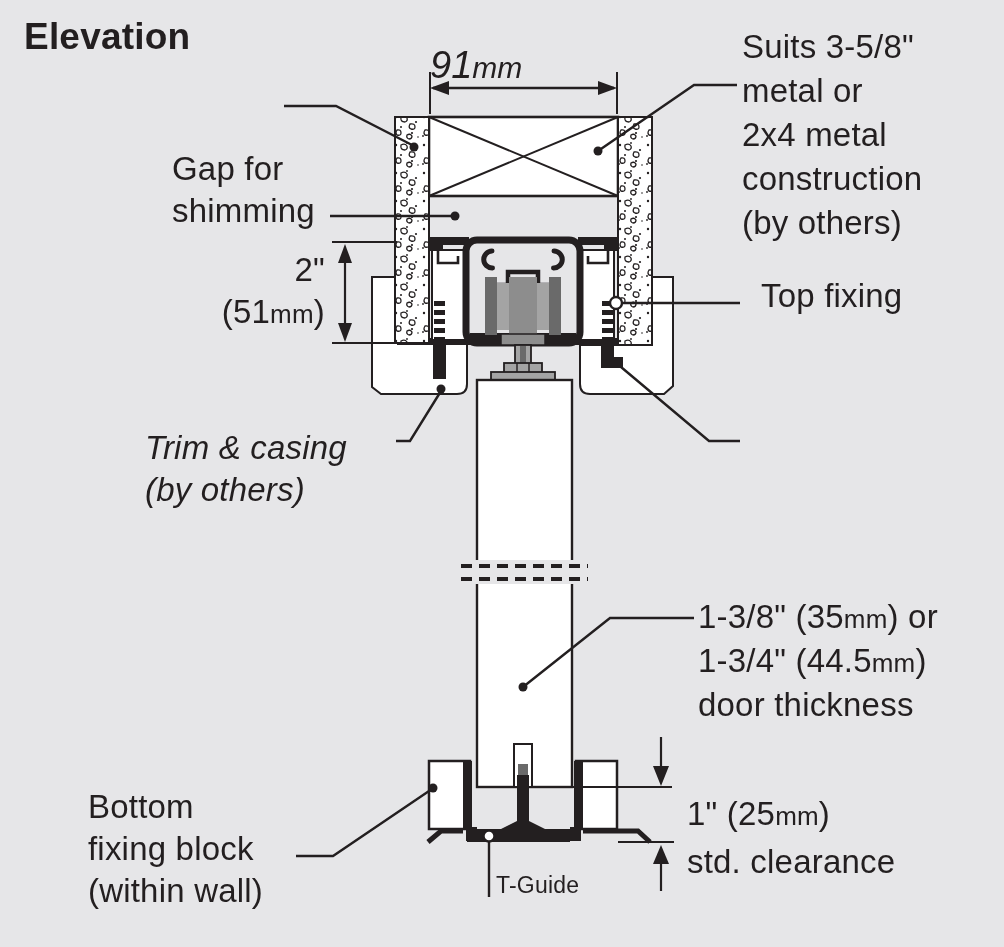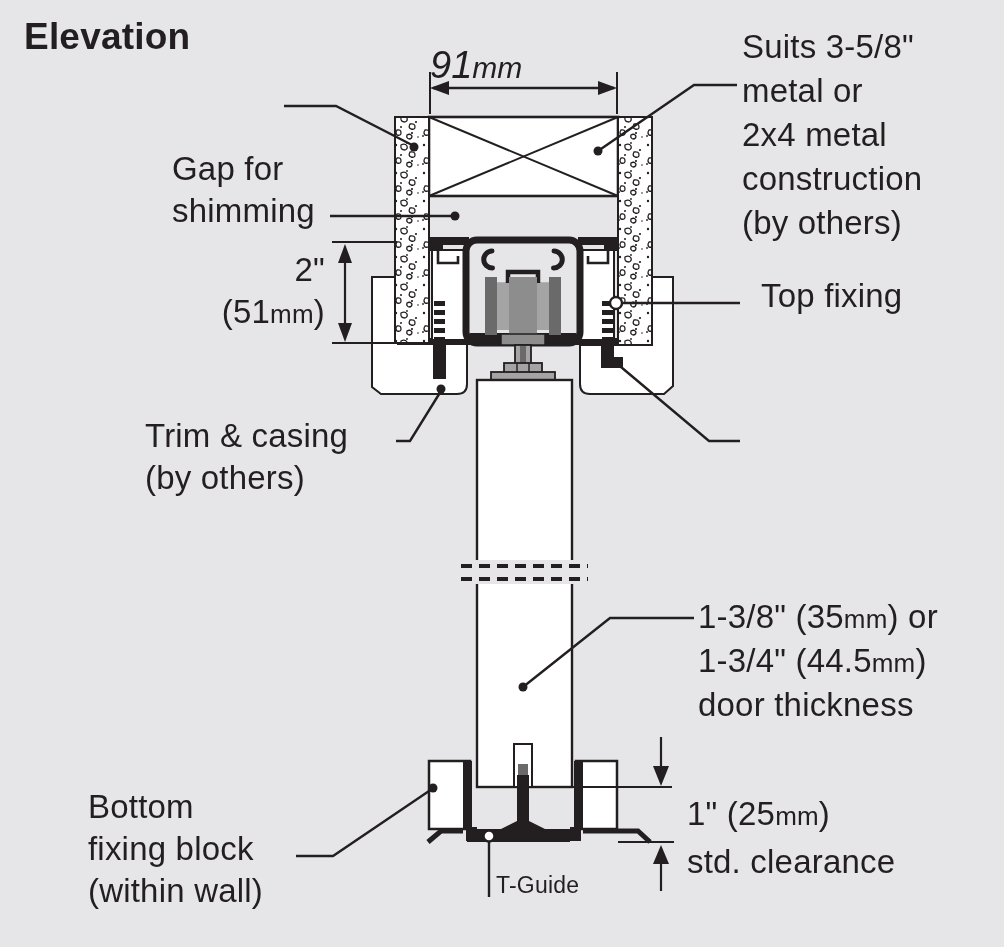--- a/index.html
+++ b/index.html
@@ -201,21 +201,21 @@
   <div class="lbl" style="left:145px;top:148px;margin-left:27px;">
     <div>Gap for</div>
     <div>shimming</div>
   </div>
 
   <div class="lbl right-block" style="left:180px;top:249px;width:145px;">
     <div>2"</div>
     <div><span>(51</span><span class="mm">mm</span><span>)</span></div>
   </div>
 
-  <div class="lbl" style="left:145px;top:415px;">
+  <div class="lbl" style="left:145px;top:427px;font-style:italic;">
     <div>Trim &amp; casing</div>
     <div>(by others)</div>
   </div>
 
   <div class="lbl suits" style="left:742px;top:25px;">
     <div>Suits 3-5/8"</div>
     <div>metal or</div>
     <div>2x4 metal</div>
     <div>construction</div>
     <div>(by others)</div>

